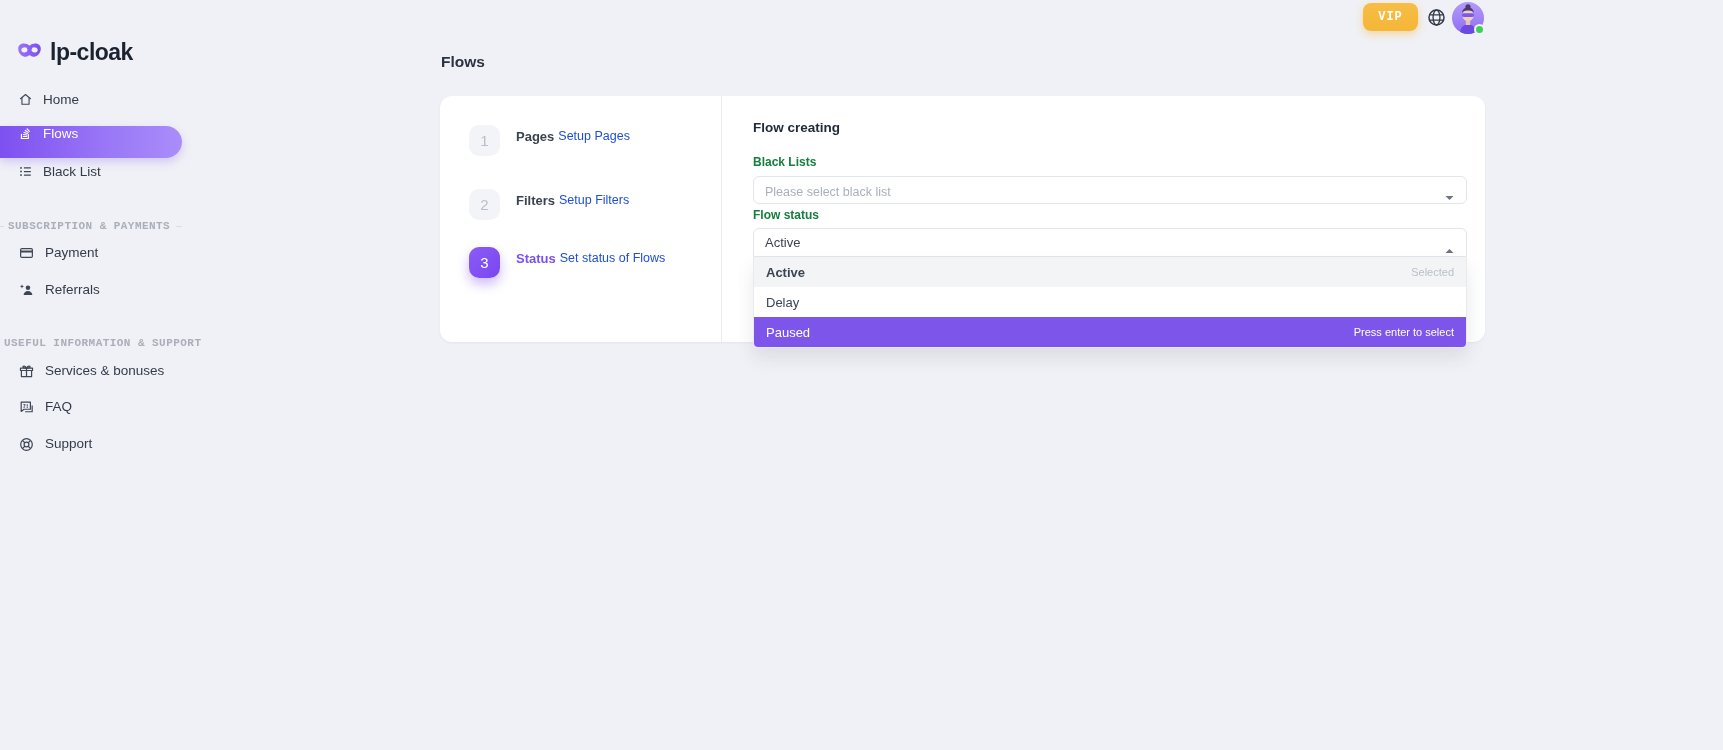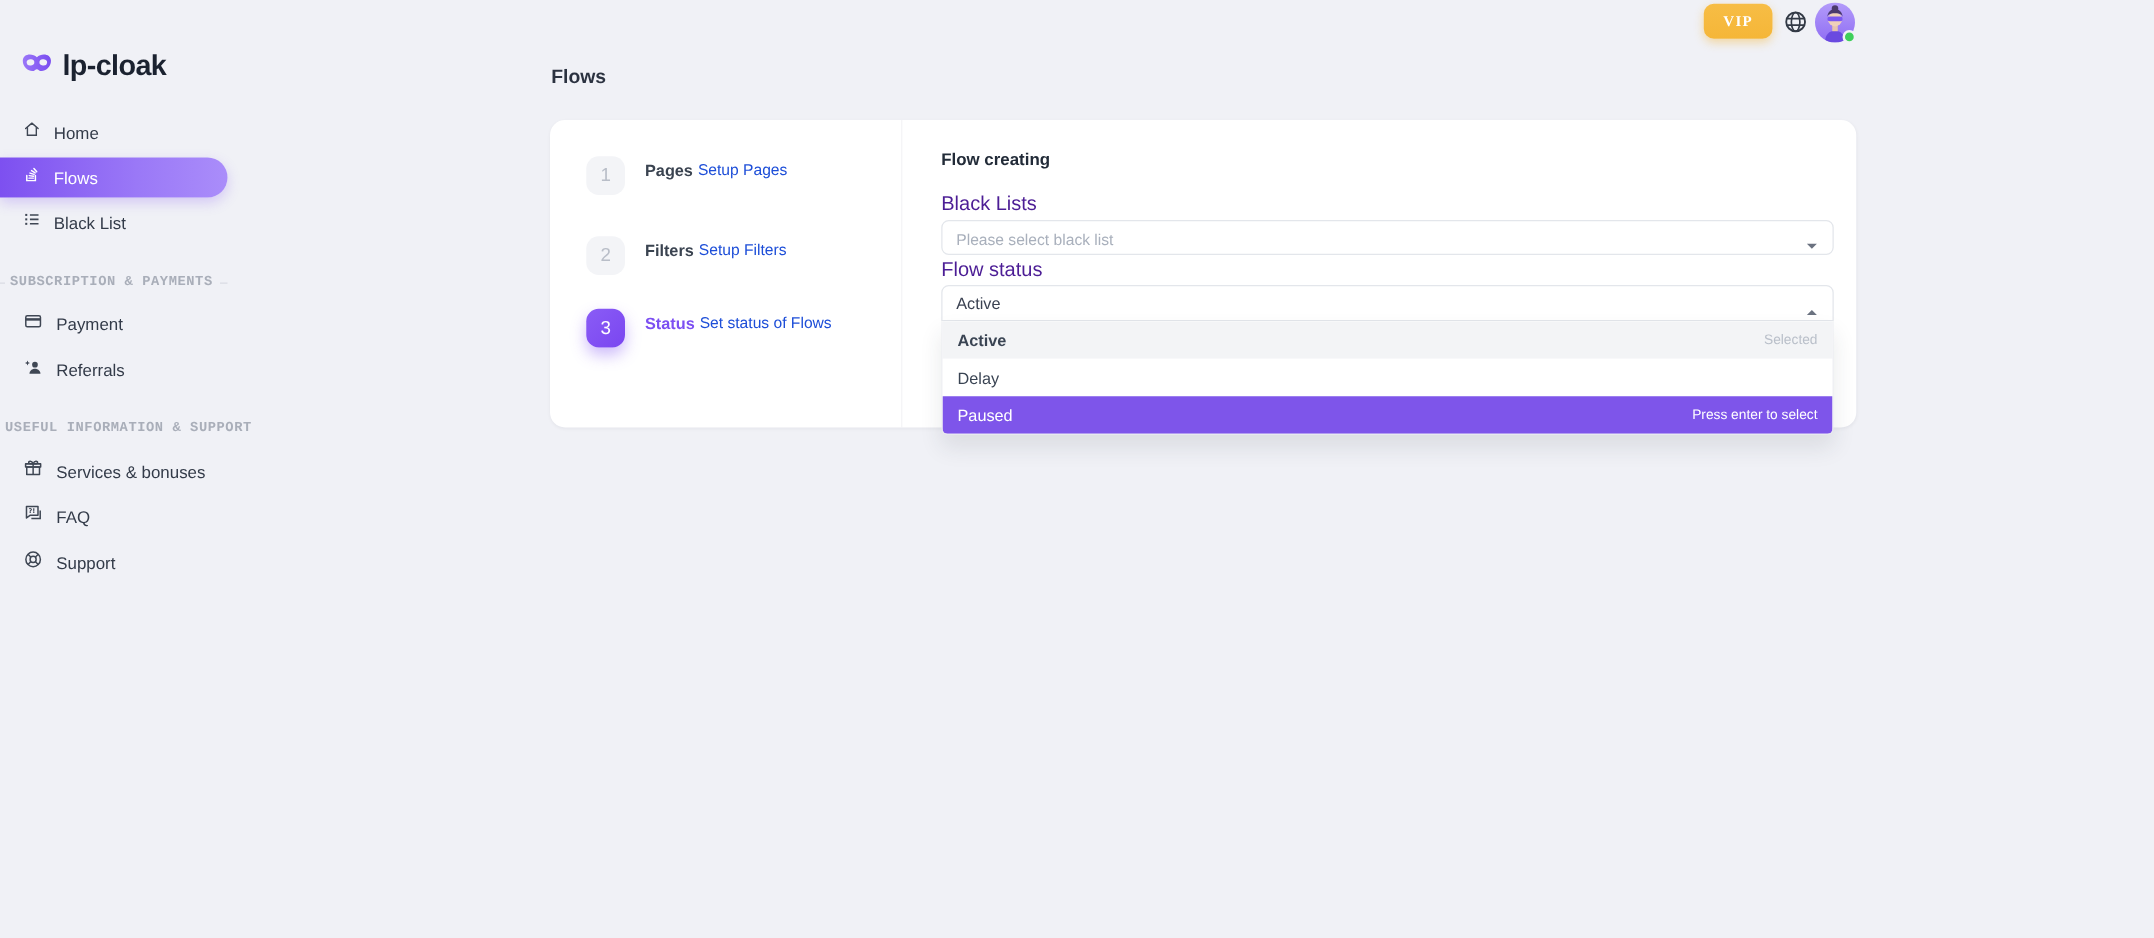--- a/index.html
+++ b/index.html
@@ -5,40 +5,40 @@
   * { margin:0; padding:0; box-sizing:border-box; }
   html,body { width:1723px; height:750px; overflow:hidden; }
   body { background:#f0f1f6; font-family:"Liberation Sans","DejaVu Sans",sans-serif; color:#333b49; }
   #app { position:relative; width:1723px; height:750px; }
 
   
   .sidebar { position:absolute; left:0; top:0; width:212px; height:100%;margin-top:32px; }
   .logo { position:absolute; left:16px; top:7px; display:flex; align-items:center; gap:7px; }
   .logo-text { font-size:23px; font-weight:bold; color:#1b2230; letter-spacing:-0.5px; }
 
-  .nav-item { position:absolute; left:0; width:182px; height:28px; display:flex; align-items:center;
+  .nav-item { position:absolute; left:0; width:182px; height:28px; display:flex; align-items:flex-start;
               padding-left:18px; gap:10px; cursor:pointer; }
   .nav-item .nav-label { font-size:13.5px; color:#333b49; }
   .nav-item svg { flex:0 0 auto; }
 
   .nav-item.active { height:32px; border-radius:0 16px 16px 0;
       background:linear-gradient(90deg,#7d50f0 0%, #9a78f7 60%, #aa8dfa 100%);
       box-shadow:0 4px 10px rgba(124,77,242,.25); }
   .nav-item.active .nav-label { color:#ffffff; font-weight:500; }
 
   .nav-section { position:absolute; left:0; width:182px; display:flex; align-items:center; }
   .nav-section::before { content:""; width:4px; height:1px; background:#d9dce4; margin-right:4px; }
   .nav-section::after  { content:""; flex:1; height:1px; background:#d9dce4; margin-left:6px; }
   .nav-section .section-label { font-size:11px; font-weight:bold; letter-spacing:.45px;
       color:#a9aeb9; white-space:nowrap;font-family:Liberation Mono, monospace; }
 
   
   .vip-btn { position:absolute; left:1363px; top:3px; width:55px; height:28px; border:none;
       border-radius:8px; background:linear-gradient(180deg,#f7bd45,#f5b638); color:#fff;
-      font-family:Liberation Serif, serif; font-size:12px; font-weight:bold; letter-spacing:1px; cursor:pointer;
+      font-family:Liberation Mono, monospace; font-size:12px; font-weight:bold; letter-spacing:1px; cursor:pointer;
       box-shadow:0 3px 8px rgba(245,182,56,.45); }
   .globe-wrap { position:absolute; left:1424px; top:5px; width:24px; height:24px; cursor:pointer;
       display:flex; align-items:center; justify-content:center; }
   .avatar-wrap { position:absolute; left:1452px; top:2px; width:32px; height:32px; cursor:pointer; }
   .online-dot { position:absolute; right:-1px; bottom:-1px; width:11px; height:11px;
       border-radius:50%; background:#3ecf5a; border:2px solid #f0f1f6; }
 
   
   .page-title { position:absolute; left:441px; top:53px; font-size:15.5px; font-weight:600; color:#2b3240; }
 
@@ -53,21 +53,21 @@
       font-size:15px; color:#b9bec8; }
   .step-texts { display:flex; padding-top:4px; gap:4px; }
   .step-title { font-size:13px; font-weight:bold; color:#3a4350; }
   .step-sub { font-size:12.5px; color:#1d4ed8; }
   .step.active .step-badge { background:linear-gradient(135deg,#8a5cf6,#7a46f0); color:#fff;
       box-shadow:0 6px 12px rgba(124,77,242,.38); }
   .step.active .step-title { color:#7c4ff2; }
 
   .form-area { position:absolute; left:313px; top:0; width:714px; }
   .form-heading { position:absolute; left:0; top:24px; font-size:13.5px; font-weight:bold; color:#222b38;text-align:right; }
-  .field-label { position:absolute; left:0; font-size:16px; color:#4c1d95; }
+  .field-label { position:absolute; left:0; font-size:12px; color:#15803d;font-weight:bold; }
   .label-blacklists { top:59px; }
   .label-flowstatus { top:112px; }
 
   .bl-input { position:absolute; left:0; top:80px; width:714px; height:28px; background:#fff;
       border:1px solid #e3e6eb; border-radius:6px; padding:4px 30px 0 11px;
       font-family:inherit; font-size:12.5px; color:#3b4252; }
   .bl-input::placeholder { color:#a9b0bc; opacity:1; }
   .caret { position:absolute; width:9px; height:6px; }
   .caret-bl { left:692px; top:91px; }
   .caret-fs { left:692px; top:144px; }

